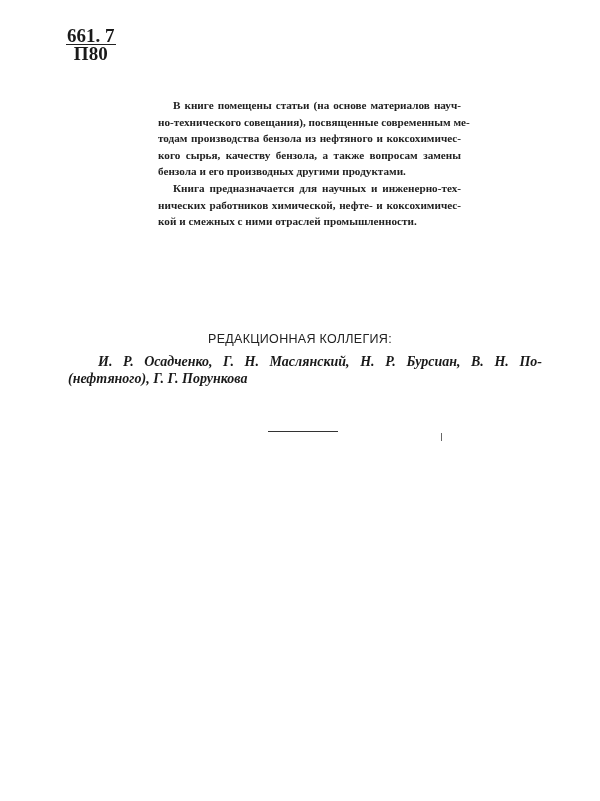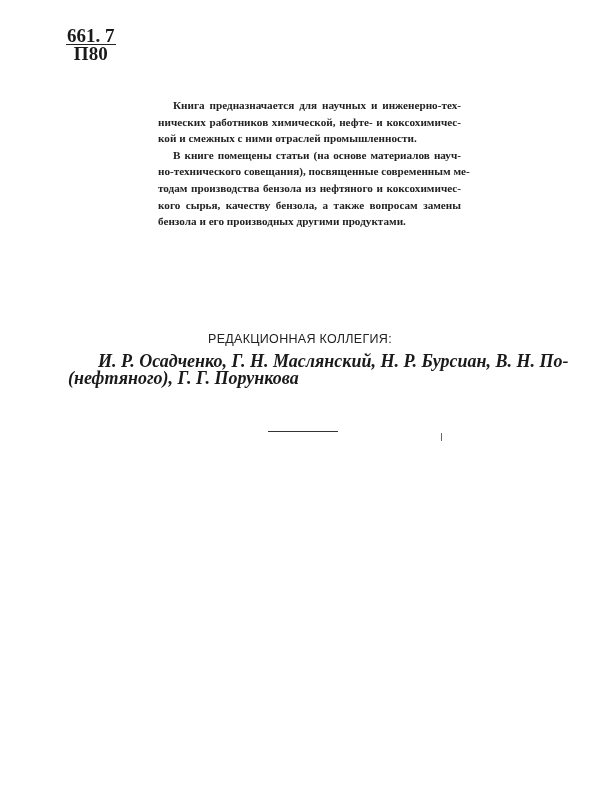--- a/index.html
+++ b/index.html
@@ -27,50 +27,50 @@
     .line.first { padding-left: 15px; }
     .line.last { text-align-last: left; }
     .board-title {
       position: absolute; left: 0; width: 600px; top: 332px; text-align: center;
       font-family: "Liberation Sans", sans-serif; font-size: 12.5px; letter-spacing: 0.3px;
       color: #222;
     }
     .board-members {
       position: absolute; left: 68px; top: 353px; width: 474px;
       font-family: "Liberation Serif", serif; font-style: italic; font-weight: bold;
-      font-size: 18px; line-height: 17px; color: #1a1a1a;
+      font-size: 14px; line-height: 17px; color: #1a1a1a;
     }
     .rule {
       position: absolute; left: 268px; top: 431px; width: 70px; height: 1px;
       background: #333;
     }
     .speck {
       position: absolute; left: 441px; top: 433px; width: 1px; height: 8px; background: #666;
     }
   </style>
 </head>
 <body>
 
 <div class="classification">
   <span class="num">661. 7</span>
   <span class="code">П80</span>
 </div>
 
 <div class="annotation">
   <p>
-    <span class="line first">Книга предназначается для научных и инженерно-тех-</span>
-    <span class="line">нических работников химической, нефте- и коксохимичес-</span>
-    <span class="line last">кой и смежных с ними отраслей промышленности.</span>
-  </p>
-  <p>
     <span class="line first">В книге помещены статьи (на основе материалов науч-</span>
     <span class="line">но-технического совещания), посвященные современным ме-</span>
     <span class="line">тодам производства бензола из нефтяного и коксохимичес-</span>
     <span class="line">кого сырья, качеству бензола, а также вопросам замены</span>
     <span class="line last">бензола и его производных другими продуктами.</span>
+  </p>
+  <p>
+    <span class="line first">Книга предназначается для научных и инженерно-тех-</span>
+    <span class="line">нических работников химической, нефте- и коксохимичес-</span>
+    <span class="line last">кой и смежных с ними отраслей промышленности.</span>
   </p>
 </div>
 
 <div class="board-title">РЕДАКЦИОННАЯ КОЛЛЕГИЯ:</div>
 
 <div class="board-members">
   <span class="line first" style="padding-left:30px;">И. Р. Осадченко, Г. Н. Маслянский, Н. Р. Бурсиан, В. Н. По-</span>
   <span class="line last">(нефтяного), Г. Г. Порункова</span>
 </div>
 

